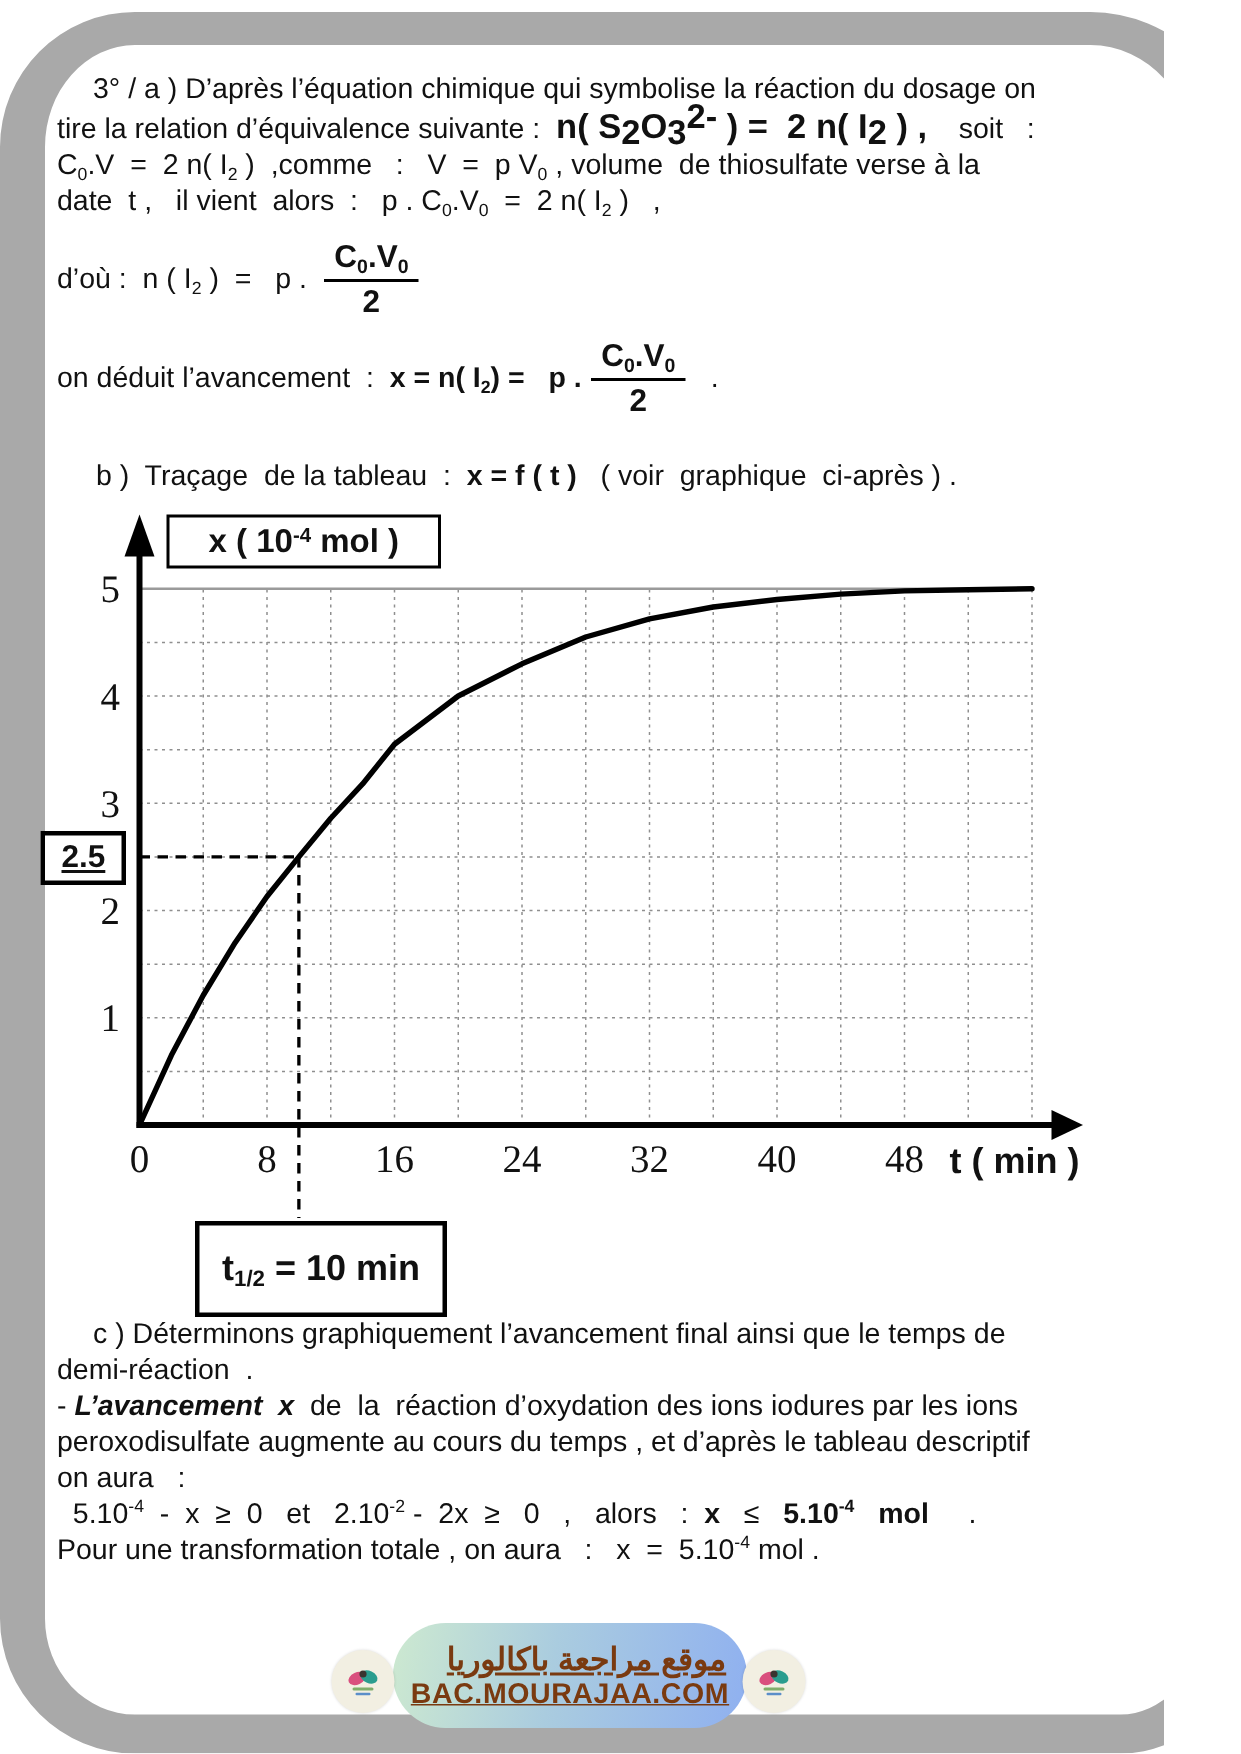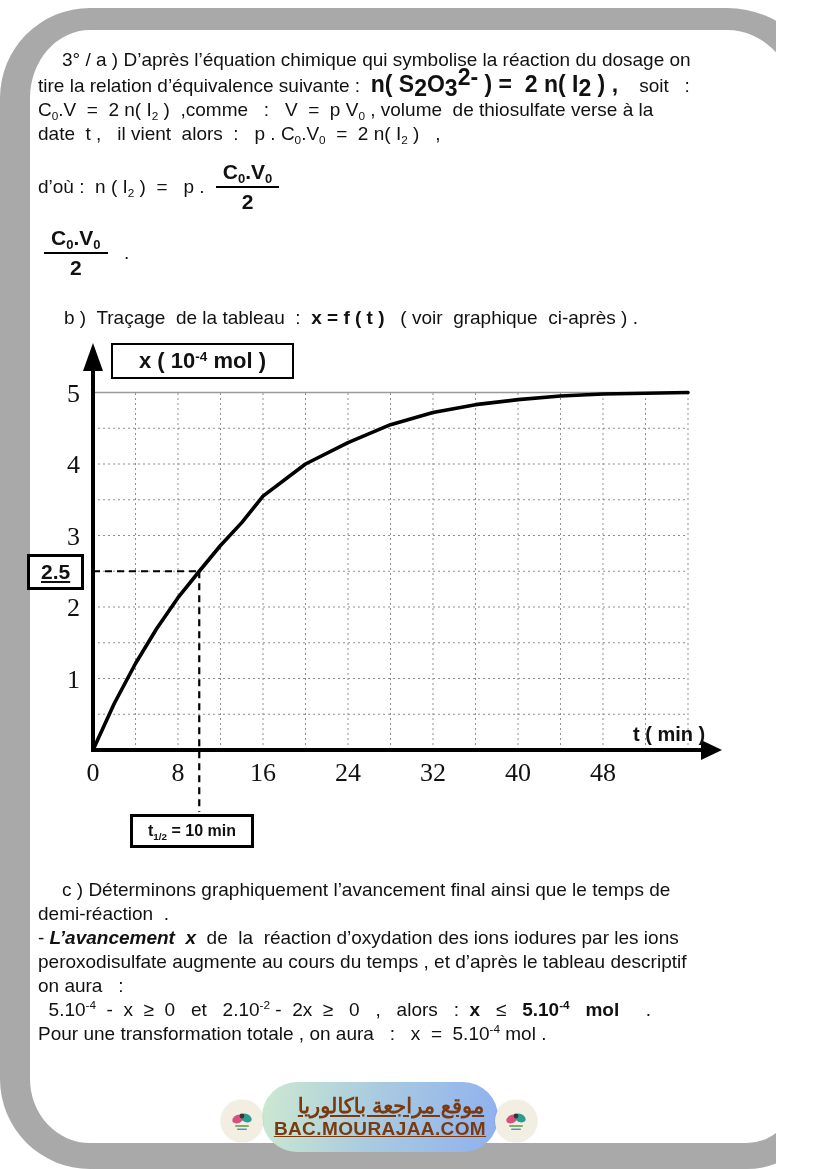--- a/index.html
+++ b/index.html
@@ -19,22 +19,22 @@
   .eqrow{display:flex;align-items:center;}
   .frac{display:inline-flex;flex-direction:column;text-align:center;font-weight:700;
         font-size:21px;margin:0 6px;}
   .frac .num{border-bottom:2.5px solid #000;padding:0 7px 2px;}
   .frac .den{padding-top:2px;}
   #chart{position:absolute;left:0;top:0;width:827px;height:1169px;z-index:3;
          font-family:"Liberation Serif",serif;pointer-events:none;}
   .gbox{position:absolute;border:2.5px solid #000;background:#fff;font-weight:700;z-index:4;}
   #ylabel-box{left:111px;top:343px;font-size:22px;padding:3px 26px;}
   #half-y-box{left:27px;top:554px;font-size:21px;padding:3px 11px;border-width:3px;text-decoration:underline;}
-  #half-t-box{left:130px;top:814px;font-size:16px;padding:5px 15px;border-width:3px;}
-  #xaxis-label{position:absolute;left:633px;top:723px;font-weight:700;font-size:20px;z-index:4;}
+  #half-t-box{left:130px;top:814px;font-size:24px;padding:15px 15px;border-width:3px;}
+  #xaxis-label{position:absolute;left:633px;top:761px;font-weight:700;font-size:24px;z-index:4;}
   .banner{position:absolute;left:262px;top:1082px;width:236px;height:70px;border-radius:36px;
           background:linear-gradient(100deg,#cde9d0,#aaccdf 45%,#8fb0f0);display:flex;
           flex-direction:column;align-items:center;justify-content:center;z-index:4;}
   .banner .l1{font-size:21px;font-weight:700;color:#7a3a10;text-decoration:underline;margin-left:22px;}
   .banner .l2{font-size:19px;font-weight:700;color:#7a3a10;text-decoration:underline;letter-spacing:.4px;}
   .badge{position:absolute;width:42px;height:42px;border-radius:50%;background:#f2efe2;z-index:5;
          display:flex;align-items:center;justify-content:center;box-shadow:0 0 2px rgba(0,0,0,.15);}
   #badge-left{left:221px;top:1100px;}
   #badge-right{left:495px;top:1100px;}
   .octagon{position:absolute;left:698px;top:1062px;width:104px;height:96px;
@@ -61,20 +61,21 @@
 
   <div id="block-dou" class="txt eqrow">
     <span><span>d’où :  n ( I</span><sub>2</sub><span> )  =   p . </span></span>
     <span class="frac">
       <span class="num"><span class="b">C</span><sub class="b">0</sub><span class="b">.V</span><sub class="b">0</sub></span>
       <span class="den"><span class="b">2</span></span>
     </span>
   </div>
 
   <div id="block-deduit" class="txt eqrow">
+    <span><span>on déduit l’avancement  :  </span><span class="b">x = n( I</span><sub class="b">2</sub><span class="b">) =   p .</span></span>
     <span class="frac">
       <span class="num"><span class="b">C</span><sub class="b">0</sub><span class="b">.V</span><sub class="b">0</sub></span>
       <span class="den"><span class="b">2</span></span>
     </span>
     <span>  .</span>
   </div>
 
   <div id="block-b" class="txt"><span>b )  Traçage  de la tableau  :  </span><span class="b">x = f ( t )</span><span>   ( voir  graphique  ci-après ) .</span></div>
 
   <svg id="chart" viewBox="0 0 827 1169" xmlns="http://www.w3.org/2000/svg">

